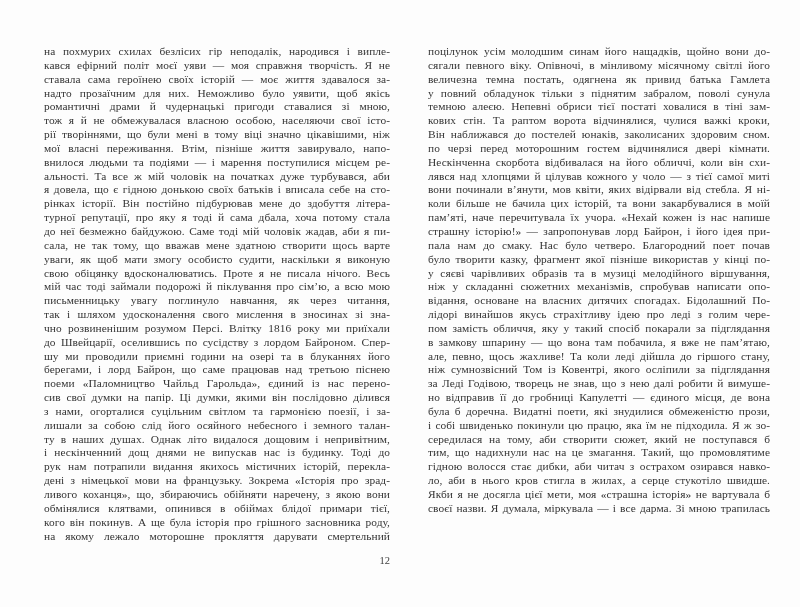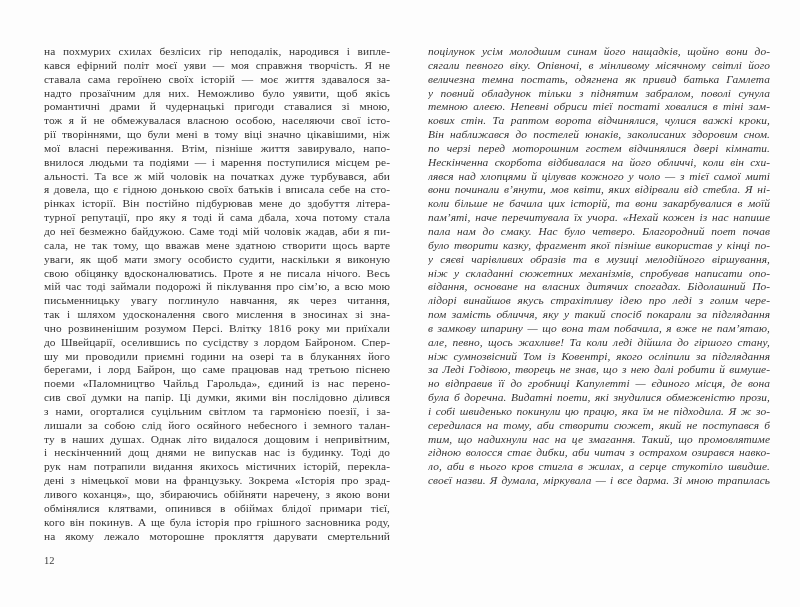--- a/index.html
+++ b/index.html
@@ -15,21 +15,21 @@
     overflow: hidden;
     font-family: "Liberation Serif", "DejaVu Serif", serif;
     padding-left: 43px;
   }
   .page {
     position: absolute;
     top: 0;
     height: 607px;
   }
   .page-left  { left: 44px;  width: 346px; }
-  .page-right { left: 428px; width: 342px; font-style: italic; }
+  .page-right { left: 428px; width: 342px; }
   .textblock {
     position: absolute;
     top: 45px;
     left: 0;
     right: 0;
     color: #343434;
     font-size: 11.4px;
     line-height: 13.85px;
     letter-spacing: 0.05px;
   }
@@ -39,21 +39,21 @@
     -moz-text-align-last: justify;
     white-space: normal;
     height: 13.85px;
     overflow: hidden;
   }
   .pagenum {
     position: absolute;
     top: 555px;
     left: 0;
     width: 100%;
-    text-align: left;
+    text-align: right;
     font-size: 10.5px;
     color: #3c3c3c;
   }
 </style>
 </head>
 <body>
 
 <div class="spread">
 
   <div class="page page-left">
@@ -106,35 +106,37 @@
         <div class="line">у повний обладунок тільки з піднятим забралом, поволі сунула</div>
         <div class="line">темною алеєю. Непевні обриси тієї постаті ховалися в тіні зам-</div>
         <div class="line">кових стін. Та раптом ворота відчинялися, чулися важкі кроки,</div>
         <div class="line">Він наближався до постелей юнаків, заколисаних здоровим сном.</div>
         <div class="line">по черзі перед моторошним гостем відчинялися двері кімнати.</div>
         <div class="line">Нескінченна скорбота відбивалася на його обличчі, коли він схи-</div>
         <div class="line">лявся над хлопцями й цілував кожного у чоло — з тієї самої миті</div>
         <div class="line">вони починали в’янути, мов квіти, яких відірвали від стебла. Я ні-</div>
         <div class="line">коли більше не бачила цих історій, та вони закарбувалися в моїй</div>
         <div class="line">пам’яті, наче перечитувала їх учора. «Нехай кожен із нас напише</div>
+        <div class="line">страшну історію!» — запропонував лорд Байрон, і його ідея при-</div>
         <div class="line">пала нам до смаку. Нас було четверо. Благородний поет почав</div>
         <div class="line">було творити казку, фрагмент якої пізніше використав у кінці по-</div>
         <div class="line">у сяєві чарівливих образів та в музиці мелодійного віршування,</div>
         <div class="line">ніж у складанні сюжетних механізмів, спробував написати опо-</div>
         <div class="line">відання, основане на власних дитячих спогадах. Бідолашний По-</div>
         <div class="line">лідорі винайшов якусь страхітливу ідею про леді з голим чере-</div>
         <div class="line">пом замість обличчя, яку у такий спосіб покарали за підглядання</div>
         <div class="line">в замкову шпарину — що вона там побачила, я вже не пам’ятаю,</div>
         <div class="line">але, певно, щось жахливе! Та коли леді дійшла до гіршого стану,</div>
         <div class="line">ніж сумнозвісний Том із Ковентрі, якого осліпили за підглядання</div>
         <div class="line">за Леді Годівою, творець не знав, що з нею далі робити й вимуше-</div>
         <div class="line">но відправив її до гробниці Капулетті — єдиного місця, де вона</div>
         <div class="line">була б доречна. Видатні поети, які знудилися обмеженістю прози,</div>
         <div class="line">і собі швиденько покинули цю працю, яка їм не підходила. Я ж зо-</div>
         <div class="line">середилася на тому, аби створити сюжет, який не поступався б</div>
         <div class="line">тим, що надихнули нас на це змагання. Такий, що промовлятиме</div>
         <div class="line">гідною волосся стає дибки, аби читач з острахом озирався навко-</div>
         <div class="line">ло, аби в нього кров стигла в жилах, а серце стукотіло швидше.</div>
+        <div class="line">Якби я не досягла цієї мети, моя «страшна історія» не вартувала б</div>
         <div class="line">своєї назви. Я думала, міркувала — і все дарма. Зі мною трапилась</div>
       </div>
   </div>
 
 </div>
 
 </body></html>

